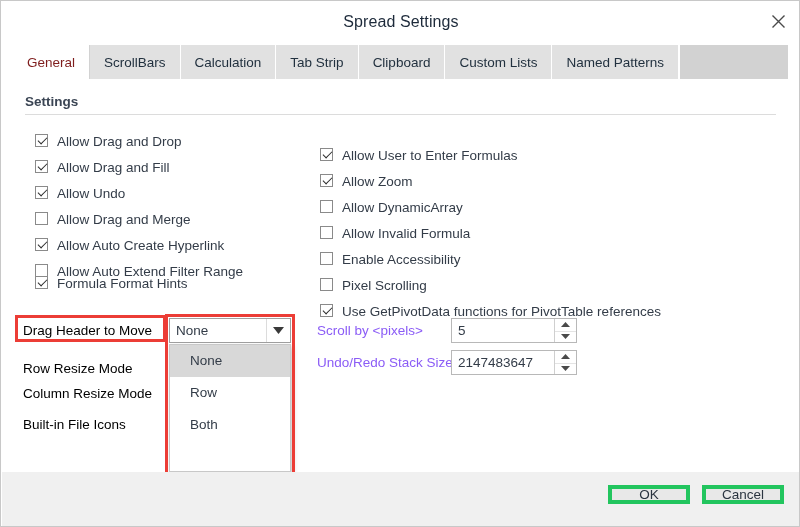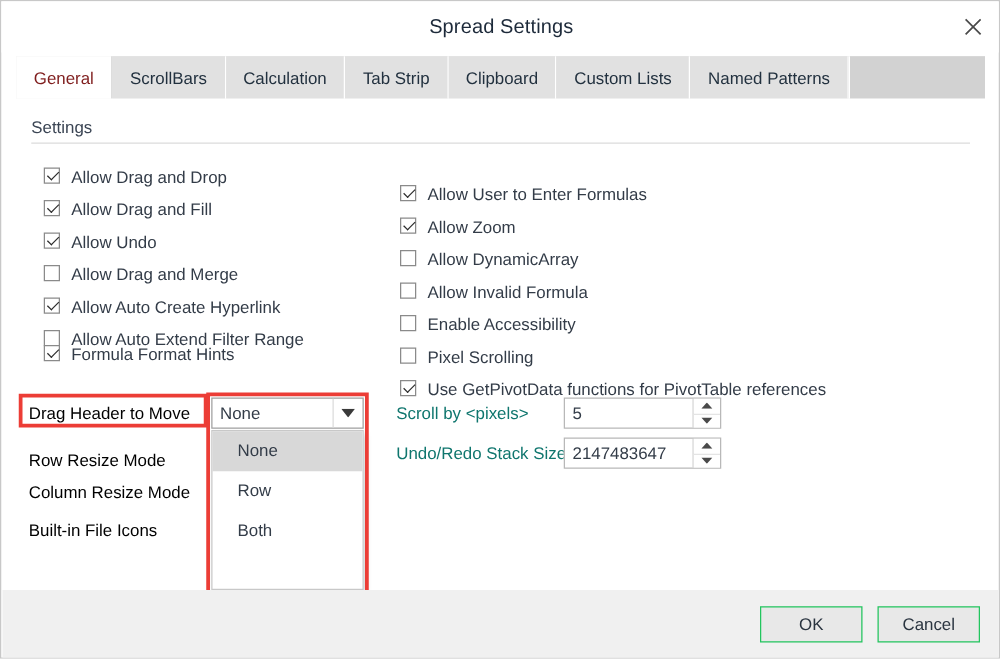--- a/index.html
+++ b/index.html
@@ -63,21 +63,21 @@
 
   
   #content {
     position: absolute; left: 12px; top: 78px; width: 775px; height: 392px;
     background: #ffffff;
     border-top: 1px solid #ffffff;
   }
 
   #group-label {
     position: absolute; left: 12px; top: 14px;
-    font-size: 13.5px; color: #3b4554;
+    font-size: 13.5px; color: #3b4554; font-weight: bold;
   }
   #group-rule {
     position: absolute; left: 12px; top: 34px; width: 751px; height: 1px;
     background: #dcdcdc;
   }
 
   
   .cbrow {
     position: absolute; height: 20px;
     display: flex; align-items: flex-start;
@@ -145,21 +145,21 @@
     height: 32px; line-height: 32px;
     padding-left: 20px;
     font-size: 13.5px; color: #333c48;
     cursor: pointer; white-space: nowrap;
   }
   .combo-item.selected { background: #d8d8d8; }
 
   
   .spin-label {
     position: absolute;
-    font-size: 13.5px; color: #0f766e;
+    font-size: 13.5px; color: #8b5cf6;
     height: 20px; line-height: 20px; white-space: nowrap;
   }
   .spin {
     position: absolute; width: 126px; height: 25px;
     border: 1px solid #b8b8b8; background: #ffffff;
     display: flex; align-items: stretch;
   }
   .spin-input {
     flex: 1 1 auto; display: flex; align-items: center;
     padding-left: 6px; font-size: 13.5px; color: #333c48;
@@ -173,22 +173,22 @@
     cursor: pointer; background: #ffffff;
   }
   .spin-dn { border-top: 1px solid #e4e4e4; }
 
   
   #footer {
     position: absolute; left: 1px; top: 471px; width: 798px; height: 55px;
     background: #f0f0f0;
   }
   .btn {
-    position: absolute; top: 13px; width: 82px; height: 29px;
-    background: #e8e8e8; border: 1px solid #22c55e;
+    position: absolute; top: 13px; width: 82px; height: 19px;
+    background: #e8e8e8; border: 4px solid #22c55e;
     font-size: 13.5px; color: #2a3440;
     display: flex; align-items: center; justify-content: center;
     cursor: pointer;
   }
   #ok-btn { left: 606px; }
   #cancel-btn { left: 700px; }
 </style>
 </head>
 <body>
 

